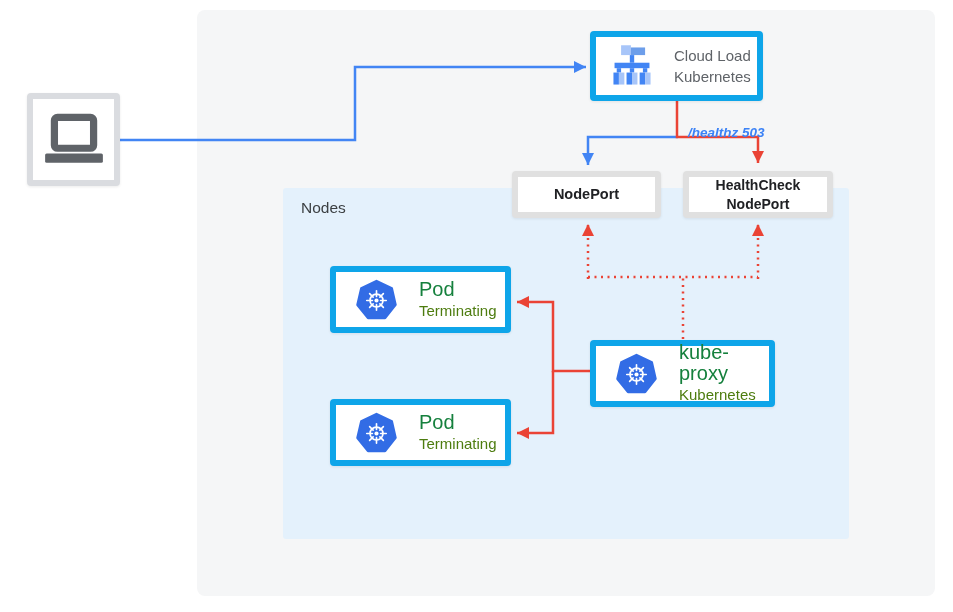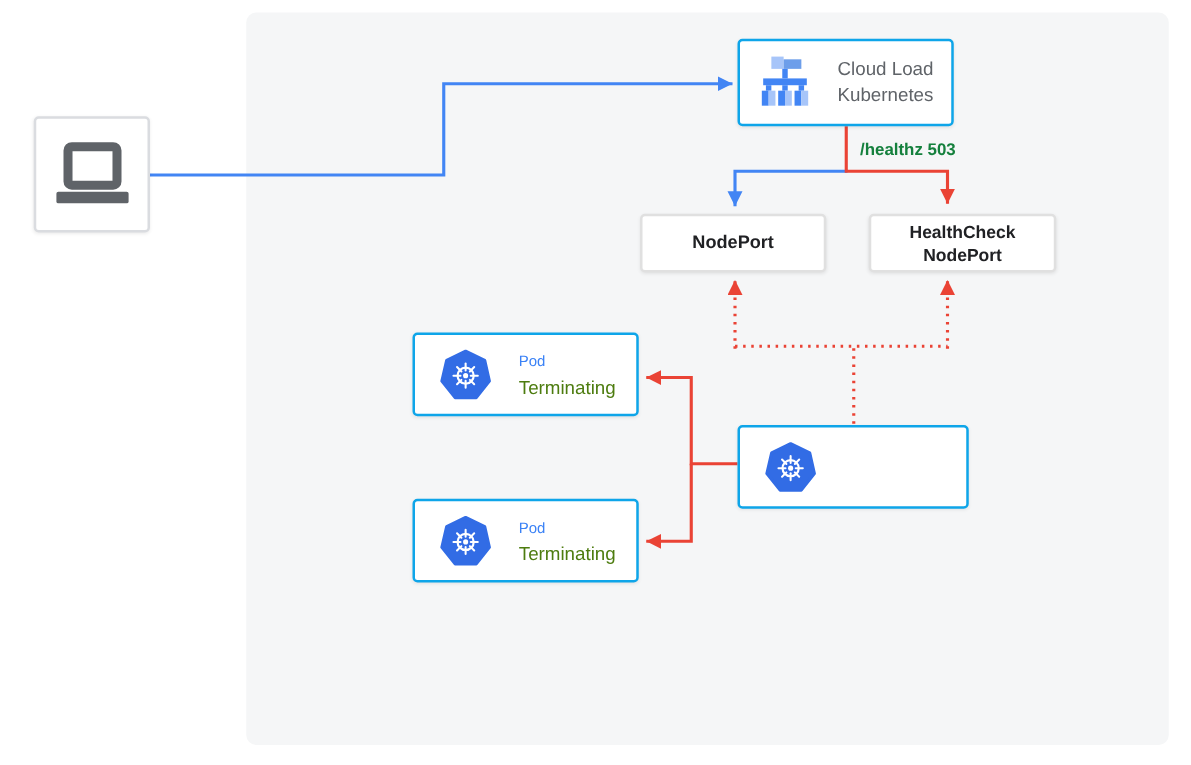--- a/index.html
+++ b/index.html
@@ -38,21 +38,21 @@
   .lines-overlay {
     position: absolute;
     left: 0; top: 0;
     width: 953px; height: 612px;
     z-index: 2;
     pointer-events: none;
   }
   .white-box {
     position: absolute;
     background: #ffffff;
-    border: 2px solid #0ea5e9;
+    border: 6px solid #0ea5e9;
     border-radius: 4px;
     box-shadow: 0 1px 3px rgba(0,0,0,0.08);
     box-sizing: border-box;
     z-index: 3;
     display: flex;
     align-items: center;
   }
   .client-box {
     left: 27px; top: 93px;
     width: 93px; height: 93px;
@@ -65,70 +65,74 @@
     padding-left: 12px;
   }
   .lb-text {
     margin-left: 18px;
     font-size: 15px;
     line-height: 21px;
     color: #5f6368;
   }
   .healthz-label {
     position: absolute;
-    left: 688px; top: 112px;
+    left: 688px; top: 125px;
     font-size: 13.5px;
     font-weight: bold;
-    color: #15803d;
+    color: #3b82f6;
     z-index: 3;
+    font-style: italic;
   }
   .service-box {
     height: 47px;
     justify-content: center;
     text-align: center;
     font-size: 14.5px;
     font-weight: bold;
     color: #202124;
     line-height: 19px;
     border-color: #e0e0e0;
   }
   .nodeport-box { left: 512px; top: 171px; width: 149px; }
-  .healthcheck-box { left: 683px; top: 171px; width: 150px; font-size: 14px; margin-left: 12px; }
+  .healthcheck-box { left: 683px; top: 171px; width: 150px; font-size: 14px; }
   .workload-box {
     padding-left: 20px;
   }
   .pod-box-1 { left: 330px; top: 266px; width: 181px; height: 67px; }
   .pod-box-2 { left: 330px; top: 399px; width: 181px; height: 67px; }
   .kubeproxy-box { left: 590px; top: 340px; width: 185px; height: 67px; }
   .workload-text {
     margin-left: 22px;
     line-height: 21px;
   }
   .workload-title {
-    font-size: 12px;
-    color: #3b82f6;
+    font-size: 20px;
+    color: #15803d;
   }
   .workload-subtitle {
     font-size: 15px;
     color: #4d7c0f;
   }
   .icon-wrap {
     display: flex;
     align-items: center;
     justify-content: center;
     flex: 0 0 auto;
   }
 </style>
 </head>
 <body>
 
 <div class="canvas">
 
   <div class="outer-panel"></div>
 
+  <div class="nodes-panel">
+    <div class="nodes-label">Nodes</div>
+  </div>
 
   <svg class="lines-overlay" viewBox="0 0 953 612">
     <defs>
       <marker id="arrowBlue" markerUnits="userSpaceOnUse" markerWidth="14" markerHeight="14" refX="12" refY="6" orient="auto">
         <path d="M0,0 L12,6 L0,12 Z" fill="#4285f4"></path>
       </marker>
       <marker id="arrowRed" markerUnits="userSpaceOnUse" markerWidth="14" markerHeight="14" refX="12" refY="6" orient="auto">
         <path d="M0,0 L12,6 L0,12 Z" fill="#ea4335"></path>
       </marker>
     </defs>
@@ -254,15 +258,19 @@
           <line x1="10.5" y1="21" x2="16" y2="21"></line>
           <line x1="24" y1="21" x2="29.5" y2="21"></line>
           <line x1="13.3" y1="14.3" x2="16.7" y2="17.7"></line>
           <line x1="23.3" y1="24.3" x2="26.7" y2="27.7"></line>
           <line x1="13.3" y1="27.7" x2="16.7" y2="24.3"></line>
           <line x1="23.3" y1="17.7" x2="26.7" y2="14.3"></line>
         </g>
         <circle cx="20" cy="21" r="2" fill="#ffffff"></circle>
       </svg>
     </span>
+    <div class="workload-text">
+      <div class="workload-title">kube-proxy</div>
+      <div class="workload-subtitle">Kubernetes</div>
+    </div>
   </div>
 
 </div>
 
 </body></html>

